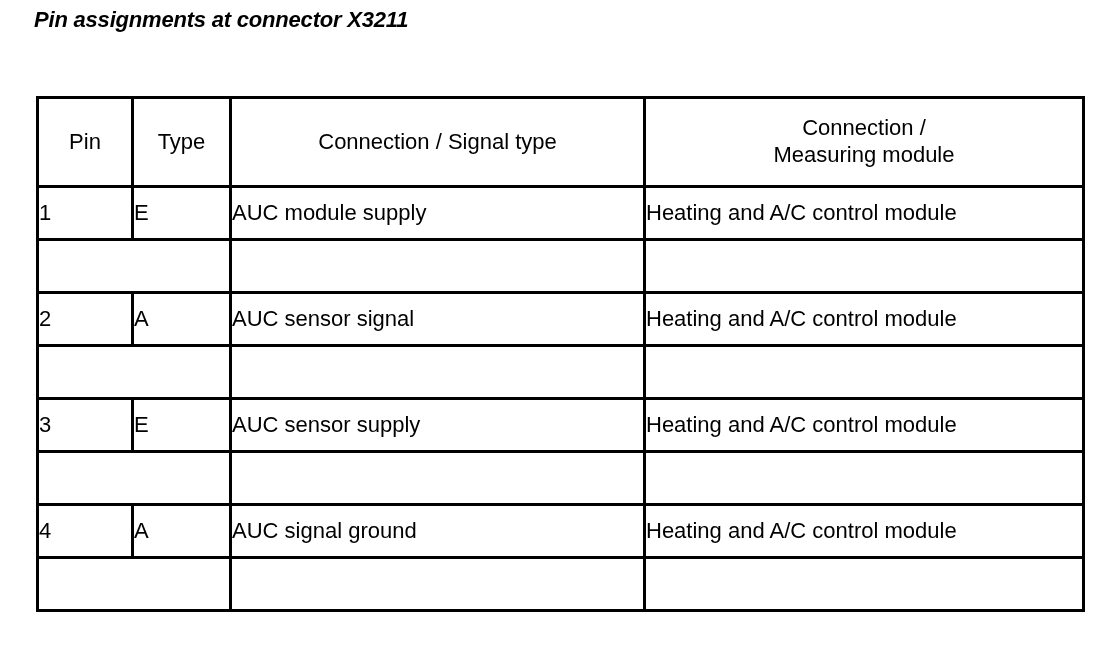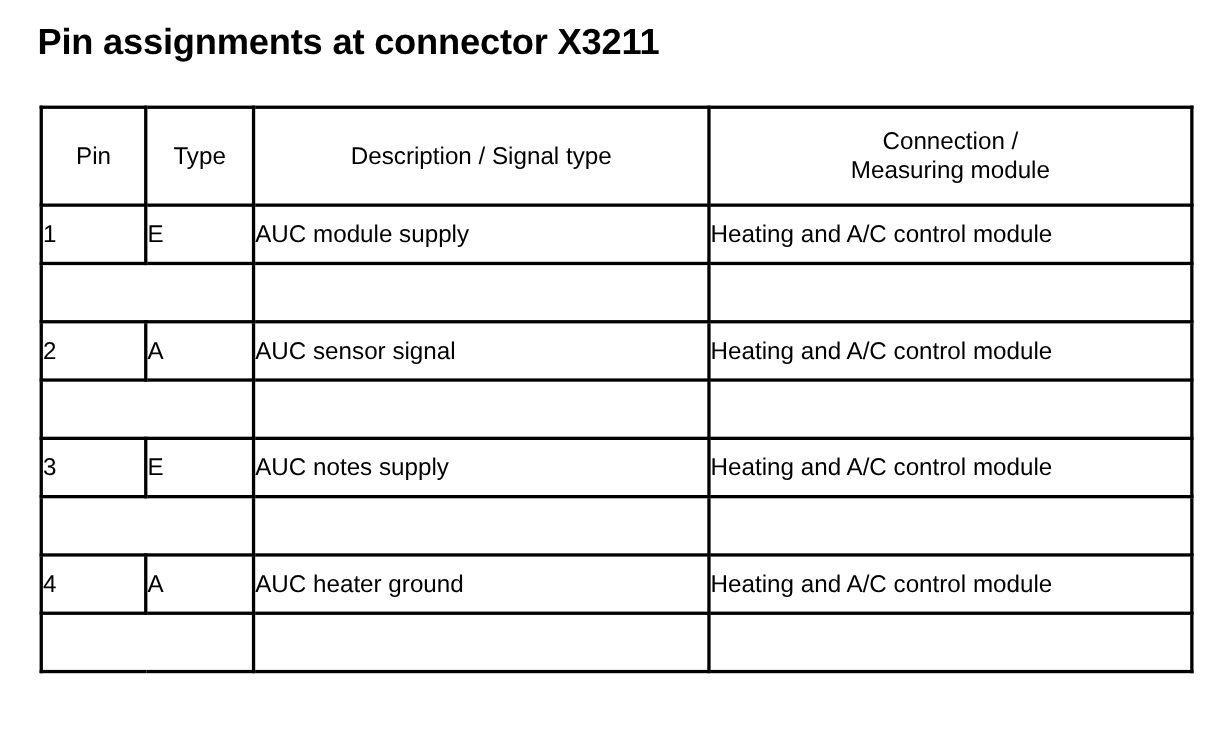--- a/index.html
+++ b/index.html
@@ -14,26 +14,27 @@
     position: relative;
     overflow: hidden;
     font-family: "Liberation Sans", "DejaVu Sans", sans-serif;
     color: #000000;
     -webkit-font-smoothing: none;
   }
 
   #page-title {
     position: absolute;
     left: 34px;
-    top: 20px;
-    font-size: 33px;
+    top: 8px;
+    font-size: 22px;
     font-weight: bold;
     letter-spacing: -0.2px;
     white-space: nowrap;
     line-height: 1.1;
+    font-style: italic;
   }
 
   #pin-table {
     position: absolute;
     left: 36px;
     top: 96px;
     width: 1046px;
     border-collapse: collapse;
     table-layout: fixed;
     border: 3px solid #8b5cf6;
@@ -92,21 +93,21 @@
   <colgroup>
     <col class="col-pin">
     <col class="col-type">
     <col class="col-desc">
     <col class="col-conn">
   </colgroup>
   <thead>
     <tr class="hdr-row">
       <th>Pin</th>
       <th>Type</th>
-      <th>Description / Signal type</th>
+      <th>Connection / Signal type</th>
       <th>
         <span class="hdr-line">Connection /</span>
         <span class="hdr-line">Measuring module</span>
       </th>
     </tr>
   </thead>
   <tbody>
 
     <tr class="data-row">
       <td>1</td>
@@ -128,33 +129,33 @@
     </tr>
     <tr class="spacer-row">
       <td colspan="2"></td>
       <td></td>
       <td></td>
     </tr>
 
     <tr class="data-row">
       <td>3</td>
       <td>E</td>
-      <td>AUC notes supply</td>
+      <td>AUC sensor supply</td>
       <td>Heating and A/C control module</td>
     </tr>
     <tr class="spacer-row">
       <td colspan="2"></td>
       <td></td>
       <td></td>
     </tr>
 
     <tr class="data-row">
       <td>4</td>
       <td>A</td>
-      <td>AUC heater ground</td>
+      <td>AUC signal ground</td>
       <td>Heating and A/C control module</td>
     </tr>
     <tr class="spacer-row">
       <td colspan="2"></td>
       <td></td>
       <td></td>
     </tr>
 
   </tbody>
 </table>

